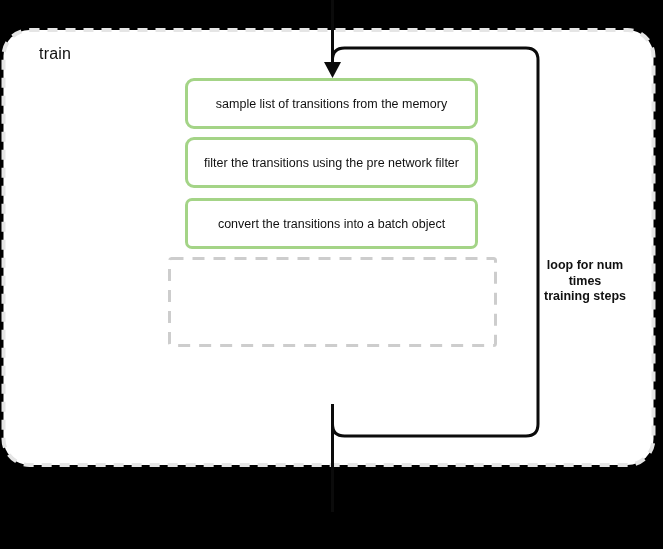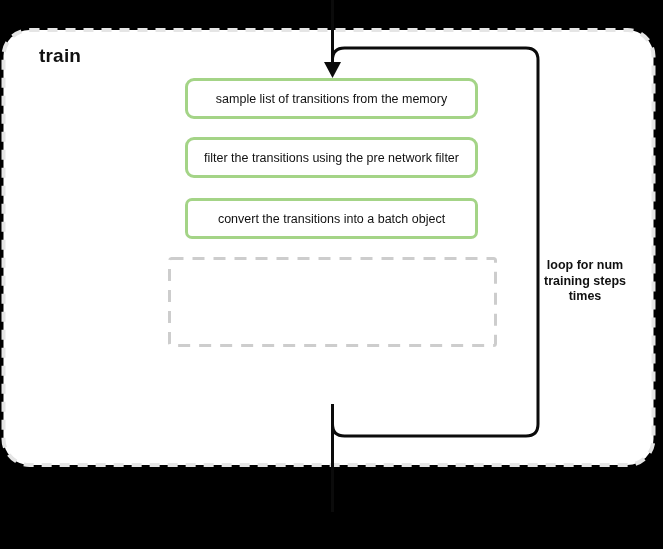--- a/index.html
+++ b/index.html
@@ -30,24 +30,24 @@
   }
   .flow-line{
     stroke:var(--loop-border,#0b0b0b);
     stroke-width:3;
     fill:none;
   }
   .arrow-head{fill:var(--loop-border,#0b0b0b);}
 
   .train-title{
     position:absolute;left:39px;top:45px;
-    font-size:19px;font-weight:bold;letter-spacing:.2px;
+    font-size:16px;font-weight:normal;letter-spacing:.2px;
   }
   .node{
-    position:absolute;left:185px;width:293px;height:41px;
+    position:absolute;left:185px;width:293px;height:51px;
     box-sizing:border-box;
     background:var(--surface,#fff);
     border:3px solid var(--node-border,#a4d487);
     border-radius:9px;
     display:flex;align-items:center;justify-content:center;
     font-size:12.5px;text-align:center;
   }
   .node.n1{top:78px;}
   .node.n2{top:137px;}
   .node.n3{top:198px;border-radius:7px;}
@@ -87,17 +87,17 @@
   <div class="train-title">train</div>
 
   <div class="node n1">sample list of transitions from the memory</div>
   <div class="node n2">filter the transitions using the pre network filter</div>
   <div class="node n3">convert the transitions into a batch object</div>
 
 
 
   <div class="loop-label">
     <span>loop for num</span>
+    <span>times</span>
     <span>training steps</span>
-    <span>times</span>
   </div>
 
 </div>
 
 </body></html>

